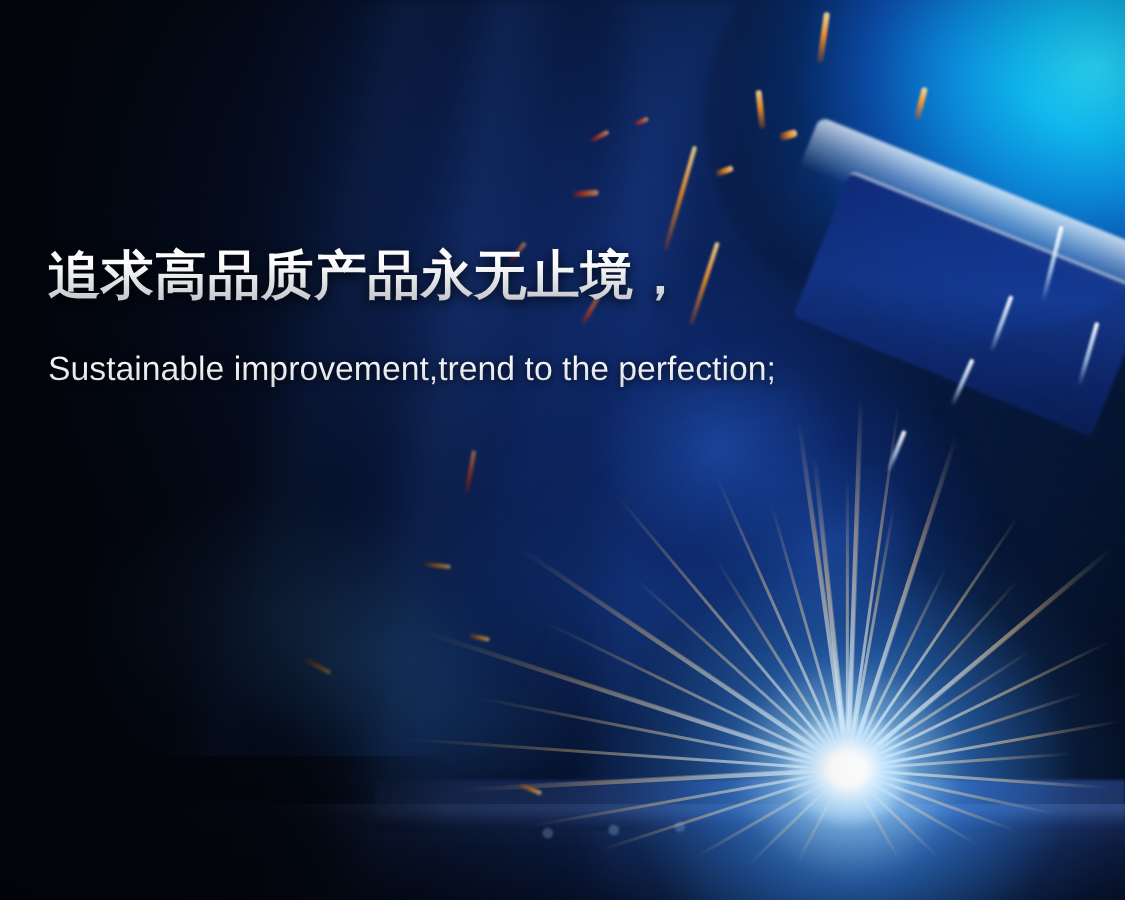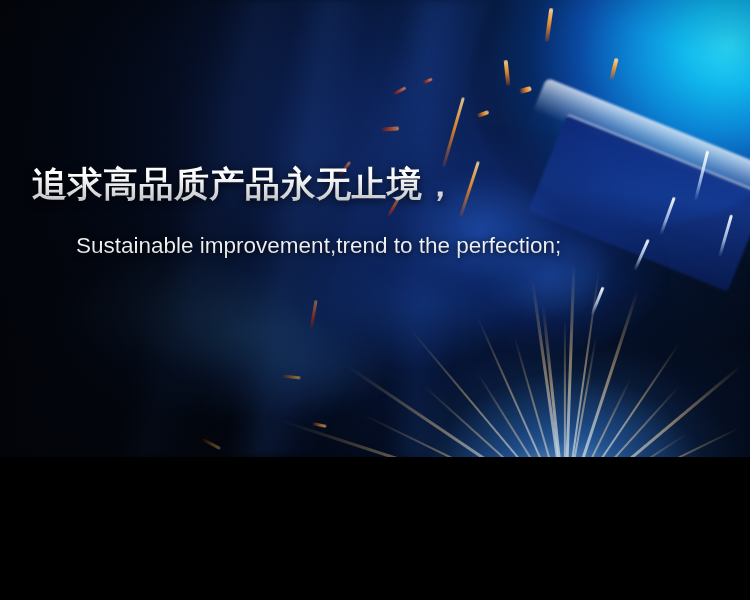--- a/index.html
+++ b/index.html
@@ -1,21 +1,21 @@
 <!DOCTYPE html>
 <html><head>
 <meta charset="utf-8">
 <title>Banner</title>
 <style>
   * { margin:0; padding:0; box-sizing:border-box; }
   html,body { width:750px; height:600px; overflow:hidden; background:#000; }
 
   .banner{
     position:relative;
-    width:750px; height:457px;
+    width:750px; height:600px;
     overflow:hidden;
     font-family:"Liberation Sans","DejaVu Sans",sans-serif;
     background:#04070f;
   }
 
   
   .bg, .bg-layer{ position:absolute; inset:0; }
 
   
   .bg-base{
@@ -205,21 +205,20 @@
     font-weight:normal;
     line-height:32px;
     letter-spacing:0px;
     white-space:nowrap;
     color:#e9ebee;
     background:linear-gradient(180deg,#ffffff 0%,#f3f4f6 40%,#cfd2d6 100%);
     -webkit-background-clip:text;
     background-clip:text;
     -webkit-text-fill-color:transparent;
     filter:drop-shadow(0 1px 3px rgba(0,0,0,.8));
-    margin-left:44px;
   }
   .sub-1{ margin-top:18px; }
 </style>
 </head>
 <body>
 
 <div class="banner">
 
   <div class="bg">
     <div class="bg-layer bg-base"></div>

